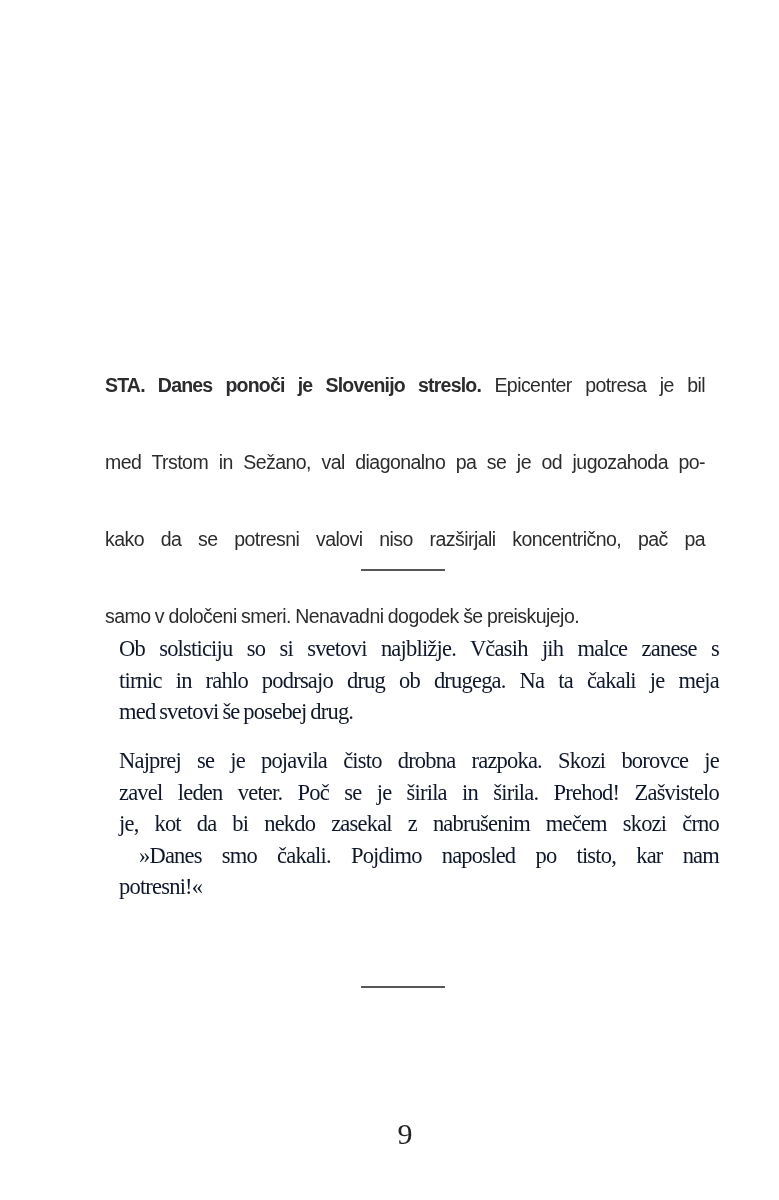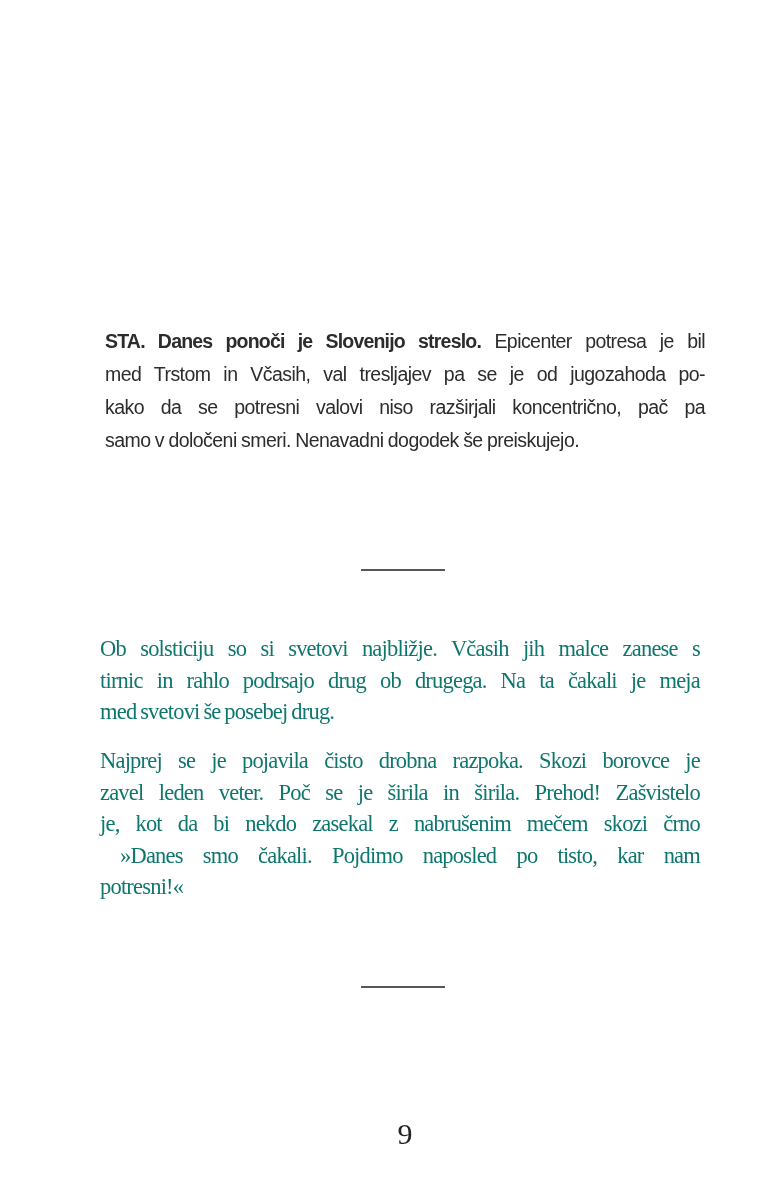--- a/index.html
+++ b/index.html
@@ -24,20 +24,21 @@
     font-family: "Liberation Sans", sans-serif;
     font-size: 19.5px;
     line-height: 33px;
     color: #2c2c2e;
     letter-spacing: -0.55px;
     word-spacing: -0.5px;
   }
   .news .line {
     text-align: justify;
     text-align-last: justify;
+    margin-top: 44px;
   }
   .news .line.last {
     text-align-last: left;
   }
   .news .lead {
     font-weight: 700;
     letter-spacing: -0.8px;
   }
 
   
@@ -47,26 +48,26 @@
     width: 84px;
     height: 1.5px;
     background: #57575a;
   }
   .rule-1 { top: 569px; }
   .rule-2 { top: 986px; }
 
   
   .story {
     position: absolute;
-    left: 100px;
+    left: 119px;
     width: 600px;
     font-family: "Liberation Serif", serif;
     font-size: 22.5px;
     line-height: 31.5px;
-    color: #0f766e;
+    color: #0f172a;
     letter-spacing: -0.8px;
     word-spacing: -1px;
   }
   .story-1 { top: 633px; }
   .story-2 { top: 745px; }
   .story .line {
     text-align: justify;
     text-align-last: justify;
   }
   .story .line.last {
@@ -89,21 +90,21 @@
     color: #232323;
   }
 </style>
 </head>
 <body>
 
 <div class="page">
 
   <div class="news">
     <div class="line"><span class="lead">STA. Danes ponoči je Slovenijo streslo.</span><span> Epicenter potresa je bil</span></div>
-    <div class="line">med Trstom in Včasih, val tresljajev pa se je od jugozahoda po-</div>
+    <div class="line">med Trstom in Sežano, val diagonalno pa se je od jugozahoda po-</div>
     <div class="line">kako da se potresni valovi niso razširjali koncentrično, pač pa</div>
     <div class="line last">samo v določeni smeri. Nenavadni dogodek še preiskujejo.</div>
   </div>
 
   <div class="rule rule-1"></div>
 
   <div class="story story-1">
     <div class="line">Ob solsticiju so si svetovi najbližje. Včasih jih malce zanese s</div>
     <div class="line">tirnic in rahlo podrsajo drug ob drugega. Na ta čakali je meja</div>
     <div class="line last">med svetovi še posebej drug.</div>

